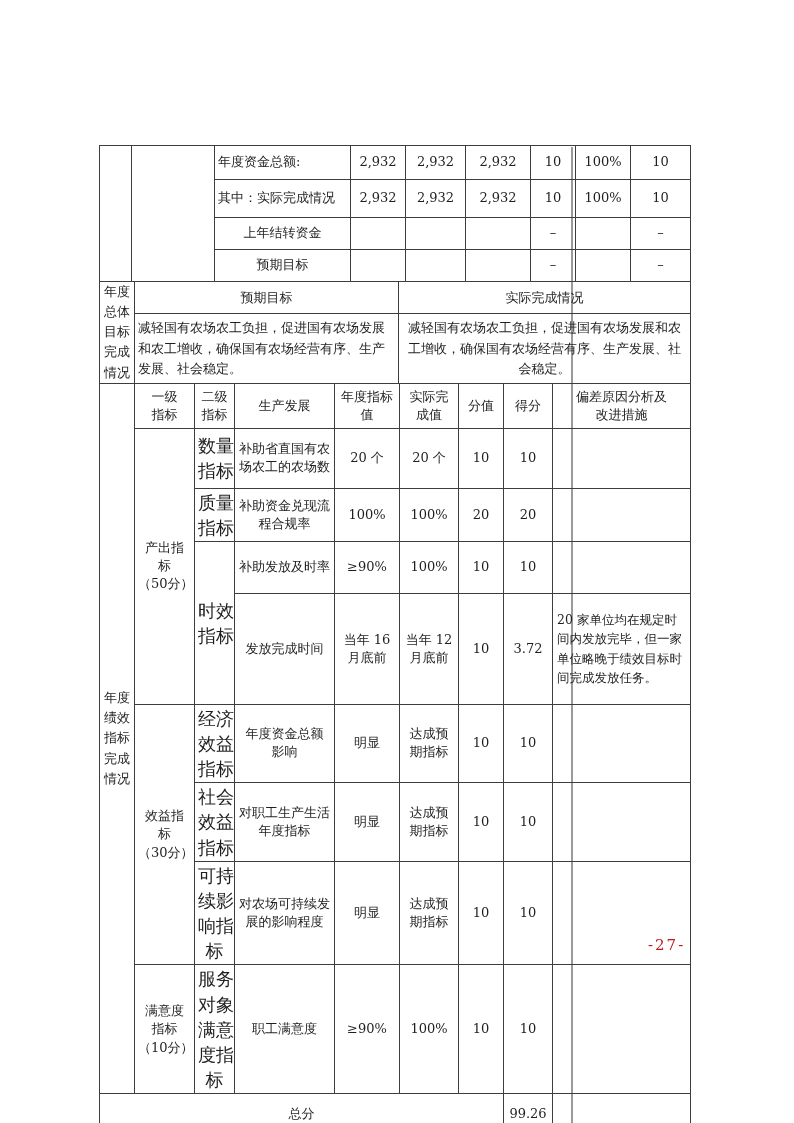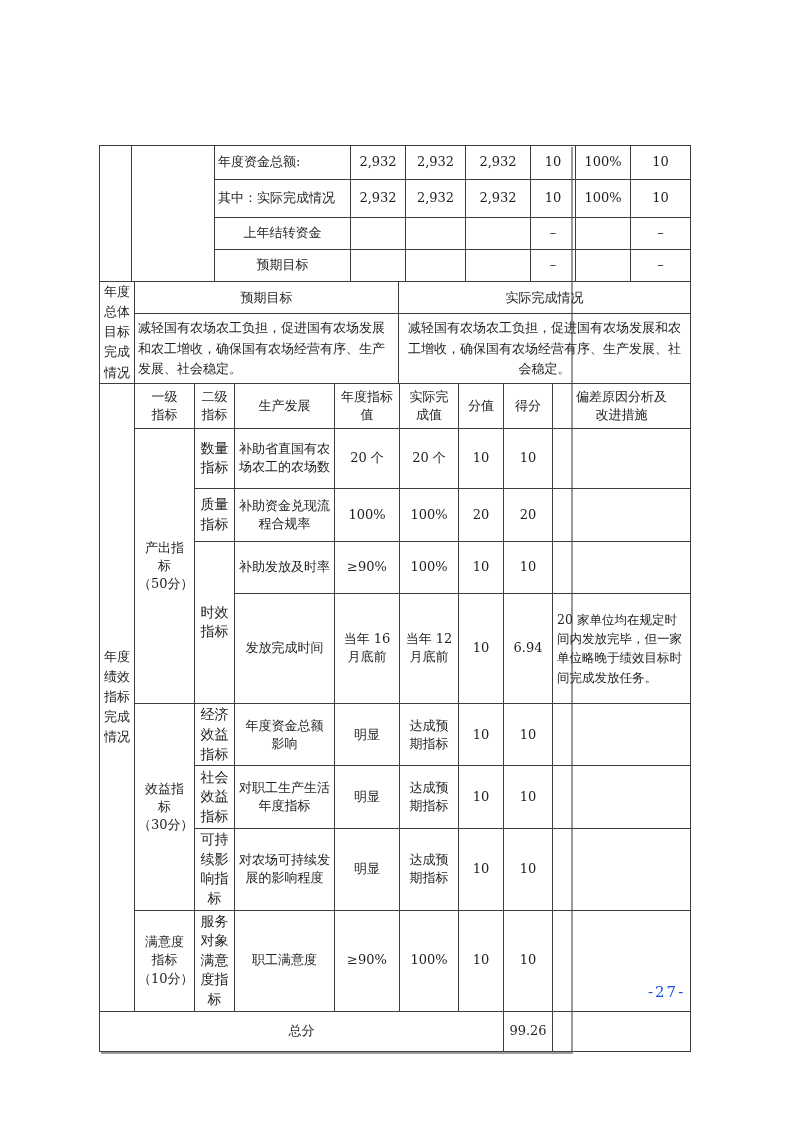--- a/index.html
+++ b/index.html
@@ -33,28 +33,28 @@
     font-size: 13px;
     line-height: 1.4;
     white-space: pre-line;
     word-break: keep-all;
     overflow: hidden;
   }
   .t td.al { text-align: left; }
   .t td.flow { white-space: normal; word-break: break-all; line-height: 1.55; }
   .t td.vlabel { line-height: 1.55; padding: 0 2px; }
   .t td.dev { font-size: 12.5px; text-align: left; padding: 16px 4px; }
-  .t td.small { font-size: 14px; margin-top: 40px; }
+  .t td.small { font-size: 18px; margin-top: 40px; }
   .page-number {
     position: absolute;
     left: 648px;
-    top: 983px;
+    top: 936px;
     font-size: 15px;
     letter-spacing: 2px;
-    color: #1d4ed8;
+    color: #b91c1c;
     font-family: "DejaVu Serif", "Liberation Serif", serif;
   }
 </style>
 </head>
 <body>
 
 <div class="page">
   <div class="table-wrap">
 
     <table class="t">
@@ -202,21 +202,21 @@
         <td>10</td>
         <td class="dev"></td>
       </tr>
       <tr style="height:65px">
         <td>发放完成时间</td>
         <td>当年 16
 月底前</td>
         <td>当年 12
 月底前</td>
         <td>10</td>
-        <td>6.94</td>
+        <td>3.72</td>
         <td class="dev flow">20 家单位均在规定时间内发放完毕，但一家单位略晚于绩效目标时间完成发放任务。</td>
       </tr>
       <tr style="height:62px">
         <td rowspan="3">效益指
 标
 （30分）</td>
         <td class="small">经济
 效益
 指标</td>
         <td>年度资金总额

